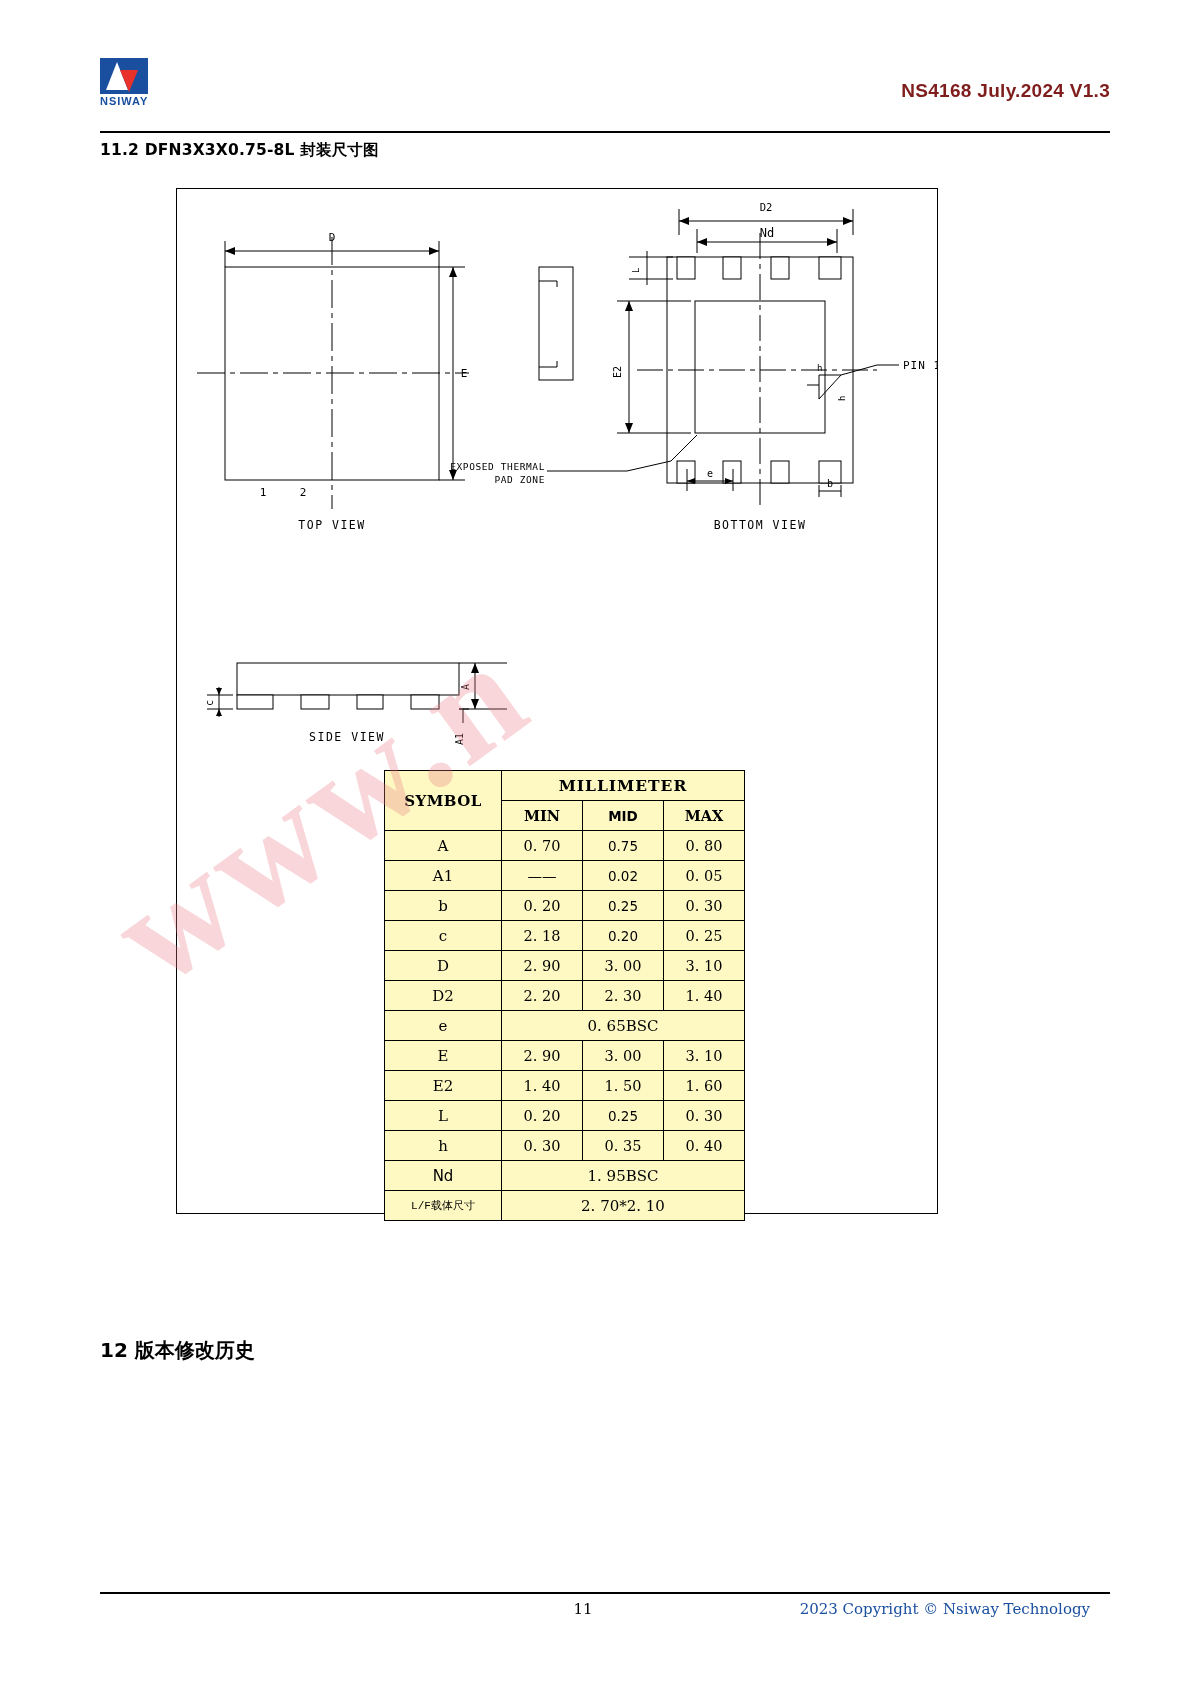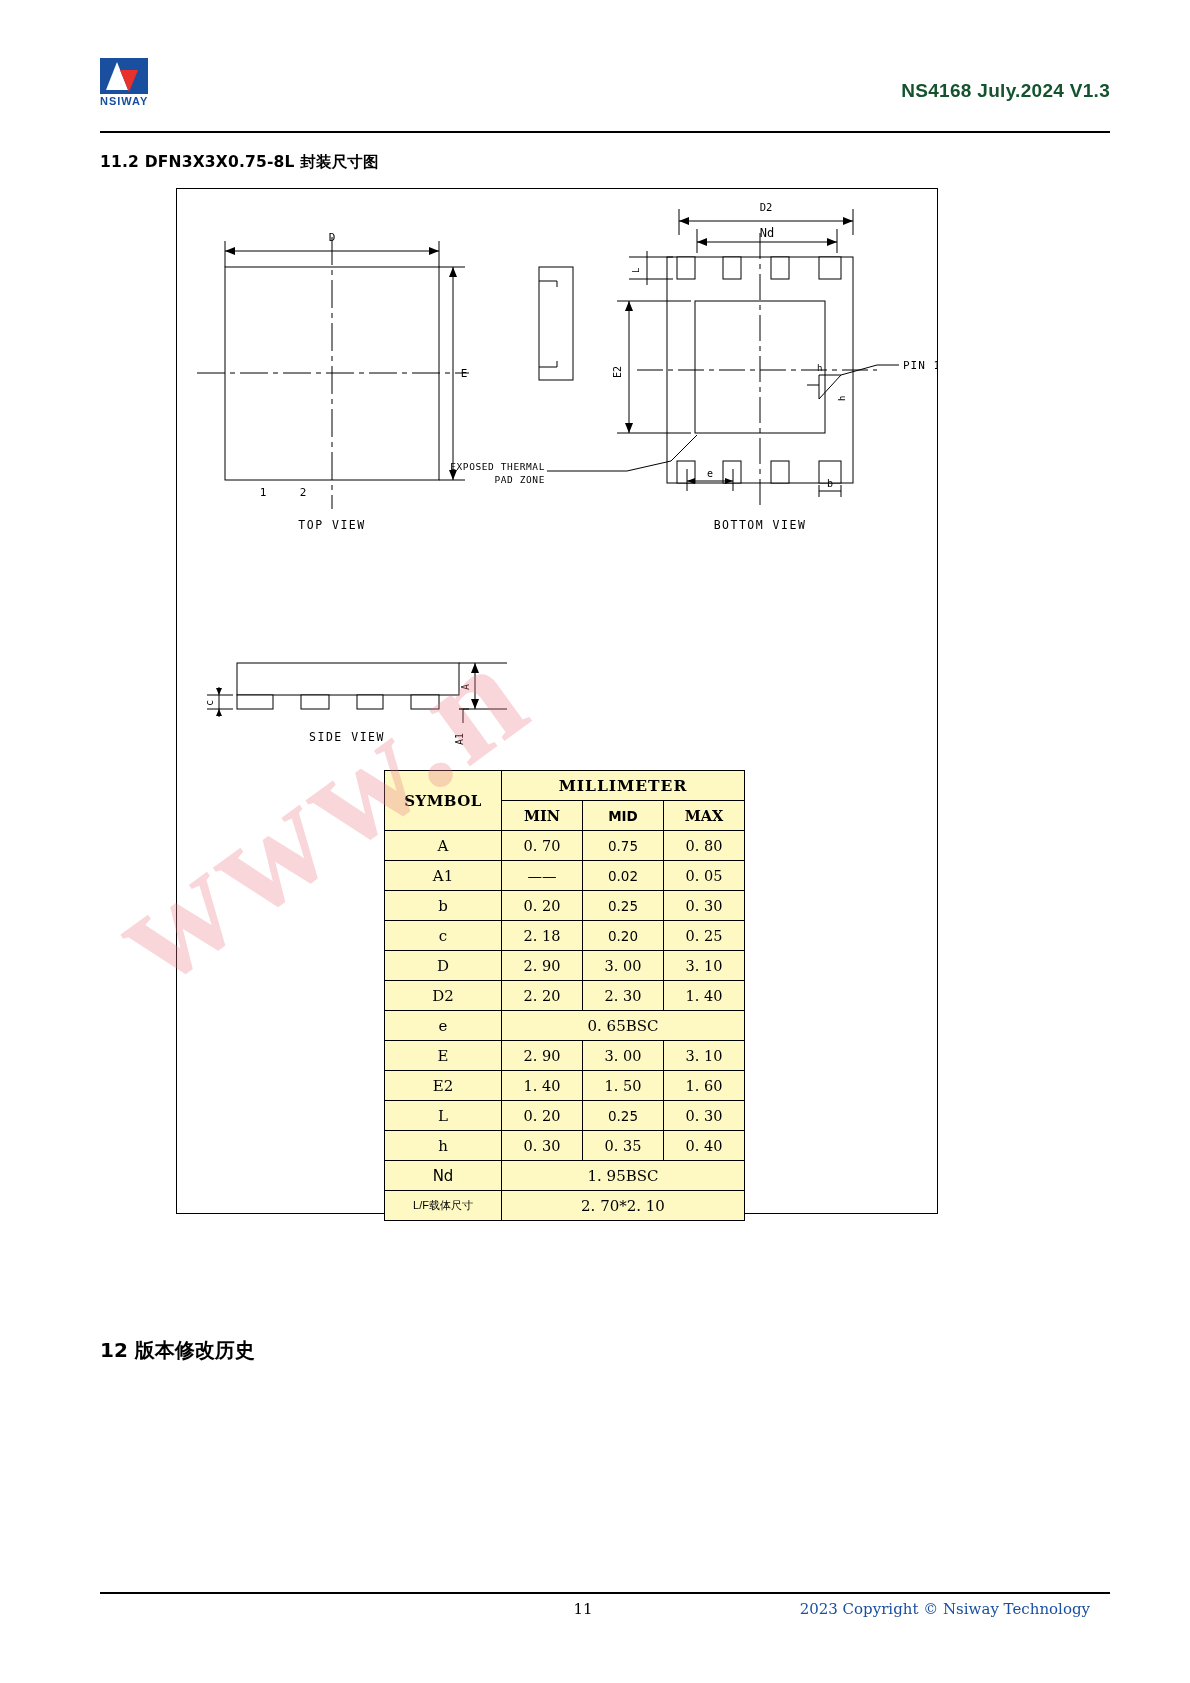--- a/index.html
+++ b/index.html
@@ -86,35 +86,35 @@
     font-weight: bold;
     color: #1a4fa0;
     letter-spacing: 0.2px;
     margin-top: 2px;
   }
   .header-right {
     position: absolute;
     right: 0; top: 22px;
     font-size: 19px;
     font-weight: bold;
-    color: #14532d;
+    color: #7f1d1d;
     letter-spacing: 0.3px;
   }
   .header-rule {
     position: absolute;
     left: 100px; top: 131px;
     width: 1010px;
     height: 0;
     border-top: 2.2px solid #000;
   }
 
   
   .section-title {
     position: absolute;
-    left: 100px; top: 152px;
+    left: 100px; top: 140px;
     font-size: 15.5px;
     font-weight: bold;
     font-family: "DejaVu Sans", sans-serif;
     letter-spacing: 0.2px;
   }
 
   
   .drawing-box {
     position: absolute;
     left: 176px; top: 188px;
@@ -167,21 +167,21 @@
   }
   .dim-table .c-sym { width: 116px; }
   .dim-table .c-min { width: 80px; }
   .dim-table .c-mid { width: 80px; }
   .dim-table .c-max { width: 80px; }
   .dim-table .hdr-sym { font-size: 15px; letter-spacing: 0.5px; }
   .dim-table .hdr-mm  { font-size: 15.5px; letter-spacing: 1px; }
   .dim-table .sym-cell { font-weight: normal; font-size: 15px; }
   .dim-table .mid-cell { font-family: "DejaVu Sans", sans-serif; font-size: 13.5px; }
   .dim-table .hdr-mid { font-family: "DejaVu Sans", sans-serif; font-size: 13.5px; margin-left: 20px; }
-  .dim-table .small-cn { font-size: 11px; font-family: Liberation Sans, sans-serif; }
+  .dim-table .small-cn { font-size: 11px; font-family: Liberation Mono, monospace; }
   .dim-table .span3 { font-size: 15px; text-align: center; }
 
   
   .sec12-title {
     position: absolute;
     left: 100px; top: 1337px;
     font-size: 20px;
     font-weight: bold;
     font-family: "DejaVu Sans", sans-serif;
   }

